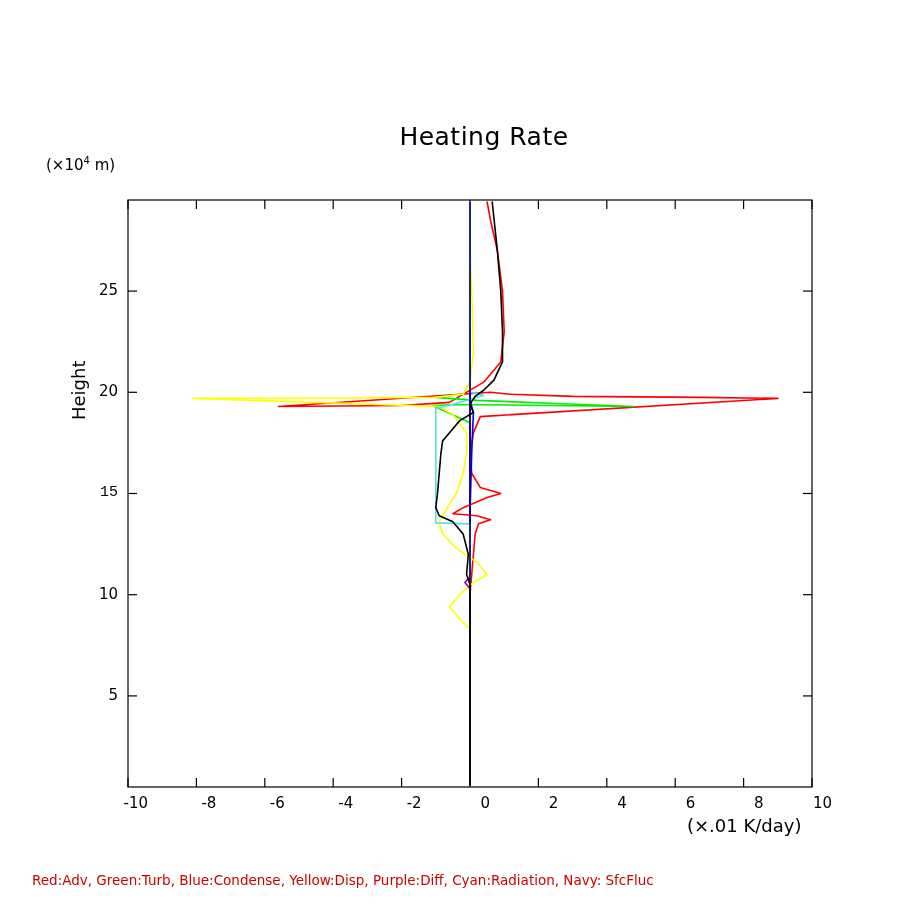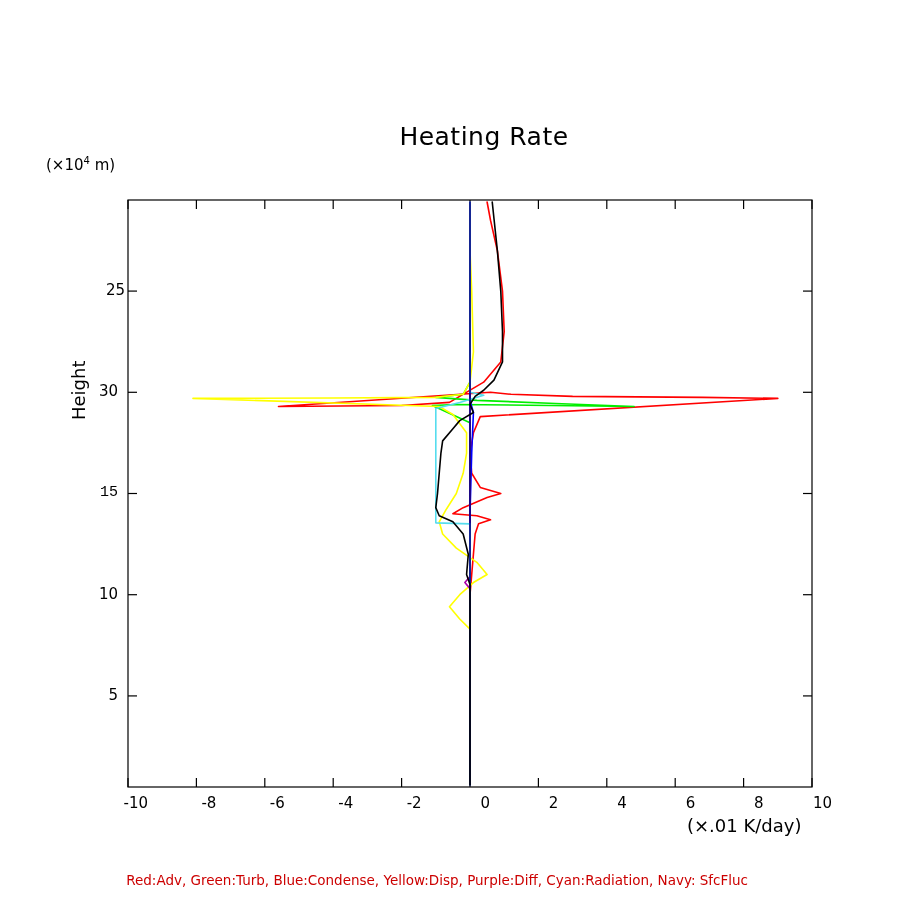--- a/index.html
+++ b/index.html
@@ -58,21 +58,21 @@
     left: 655px;
     top: 815px;
     font-size: 18px;
     font-family: "DejaVu Sans", sans-serif;
   }
   .footnote {
     position: absolute;
     left: 0;
     top: 872px;
     width: 716px;
-    text-align: right;
+    text-align: left;
     font-size: 13.5px;
     color: #cc0000;
     font-family: "DejaVu Sans", sans-serif;
   }
   .tick-label-x {
     position: absolute;
     font-size: 15px;
     text-align: right;
     width: 40px;
     font-family: "DejaVu Sans", sans-serif;
@@ -165,18 +165,18 @@
       <div class="tick-label-x" style="left: 486.4px; top: 794px;">2</div>
       <div class="tick-label-x" style="left: 554.8px; top: 794px;">4</div>
       <div class="tick-label-x" style="left: 623.2px; top: 794px;">6</div>
       <div class="tick-label-x" style="left: 691.6px; top: 794px;">8</div>
       <div class="tick-label-x" style="left: 760px; top: 794px;">10</div>
     </div>
   <div id="y-tick-labels">
       <div class="tick-label-y" style="left: 52px; top: 685.914px;">5</div>
       <div class="tick-label-y" style="left: 52px; top: 584.707px;">10</div>
       <div class="tick-label-y" style="left: 52px; top: 483.5px; font-family: Liberation Mono, monospace;">15</div>
-      <div class="tick-label-y" style="left: 52px; top: 382.293px;">30</div>
-      <div class="tick-label-y" style="left: 59px; top: 281.086px;">25</div>
+      <div class="tick-label-y" style="left: 52px; top: 382.293px;">20</div>
+      <div class="tick-label-y" style="left: 52px; top: 281.086px;">25</div>
     </div>
 
   <div class="footnote">Red:Adv, Green:Turb, Blue:Condense, Yellow:Disp, Purple:Diff, Cyan:Radiation, Navy: SfcFluc</div>
 </div>
 
 </body></html>

